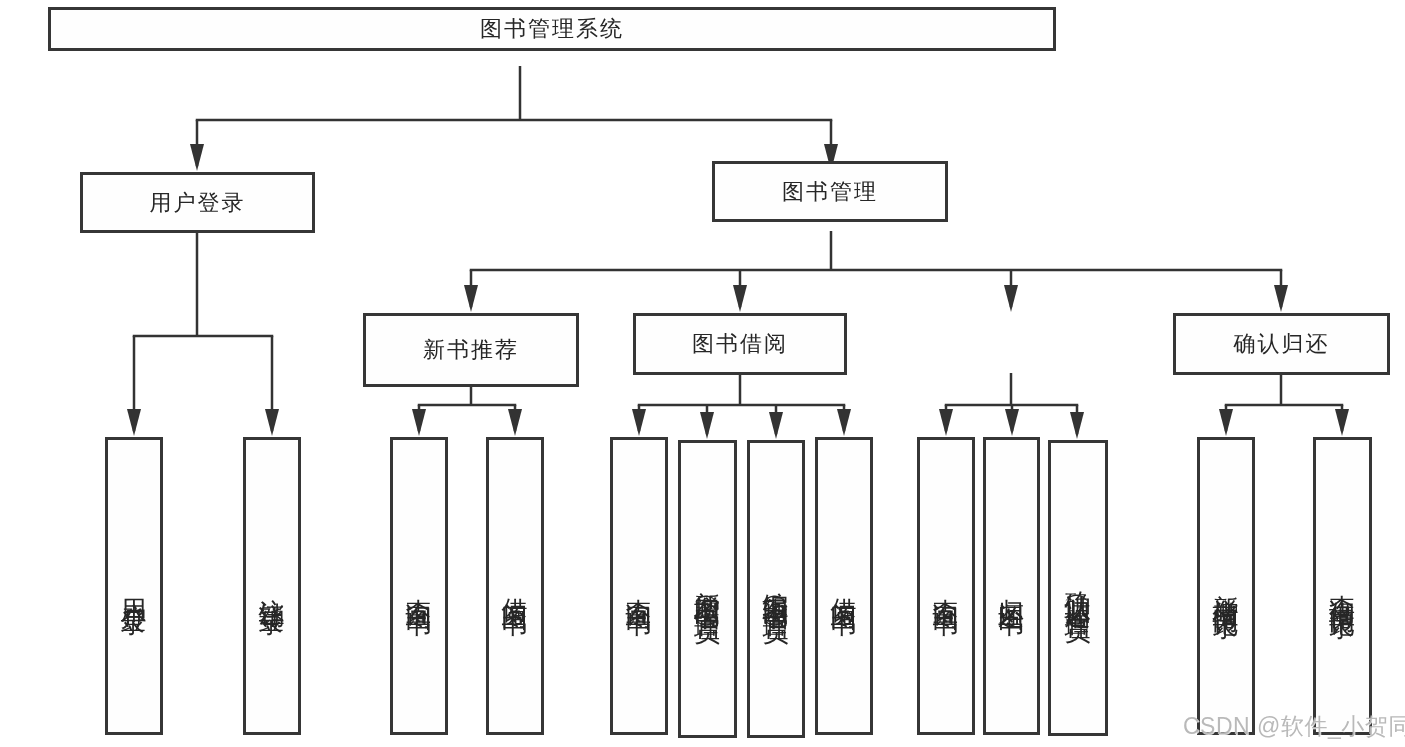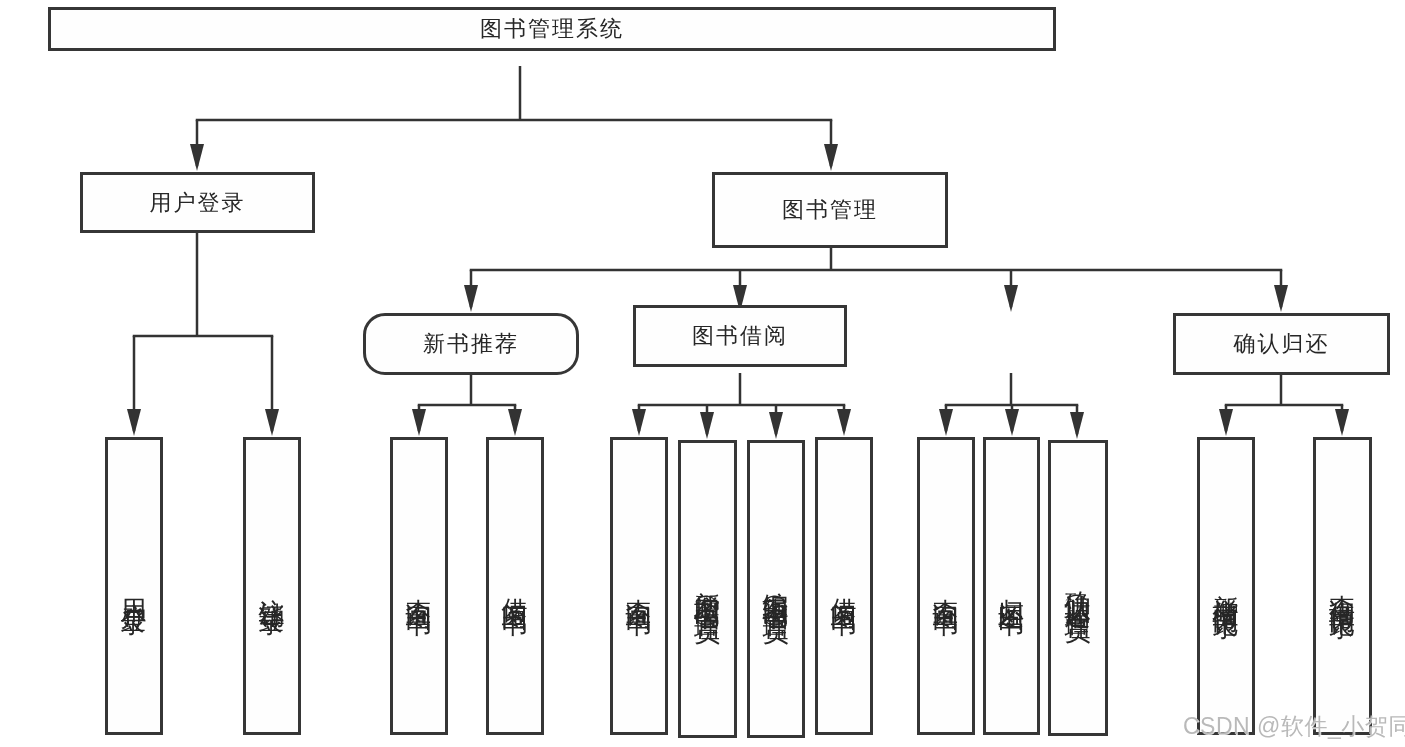--- a/index.html
+++ b/index.html
@@ -126,28 +126,28 @@
     </g>
   </svg>
 
   <div class="box h-label" style="left:14px;top:7px;width:1008px;height:44px;margin-left:34px;">
     <span>图书管理系统</span>
   </div>
 
   <div class="box h-label" style="left:80px;top:172px;width:235px;height:61px;">
     <span>用户登录</span>
   </div>
-  <div class="box h-label" style="left:712px;top:172px;width:236px;height:76px;align-items:center;">
+  <div class="box h-label" style="left:712px;top:161px;width:236px;height:61px;align-items:center;">
     <span>图书管理</span>
   </div>
 
-  <div class="box h-label" style="left:363px;top:313px;width:216px;height:62px;border-radius:22px;">
+  <div class="box h-label" style="left:363px;top:313px;width:216px;height:74px;">
     <span>新书推荐</span>
   </div>
-  <div class="box h-label" style="left:633px;top:305px;width:214px;height:62px;">
+  <div class="box h-label" style="left:633px;top:313px;width:214px;height:62px;">
     <span>图书借阅</span>
   </div>
   <div class="box h-label" style="left:1173px;top:313px;width:217px;height:62px;">
     <span>确认归还</span>
   </div>
 
   <div class="box v-label" style="left:105px;top:437px;width:58px;height:298px;">
     <span>用户登录</span>
   </div>
   <div class="box v-label" style="left:243px;top:437px;width:58px;height:298px;">

